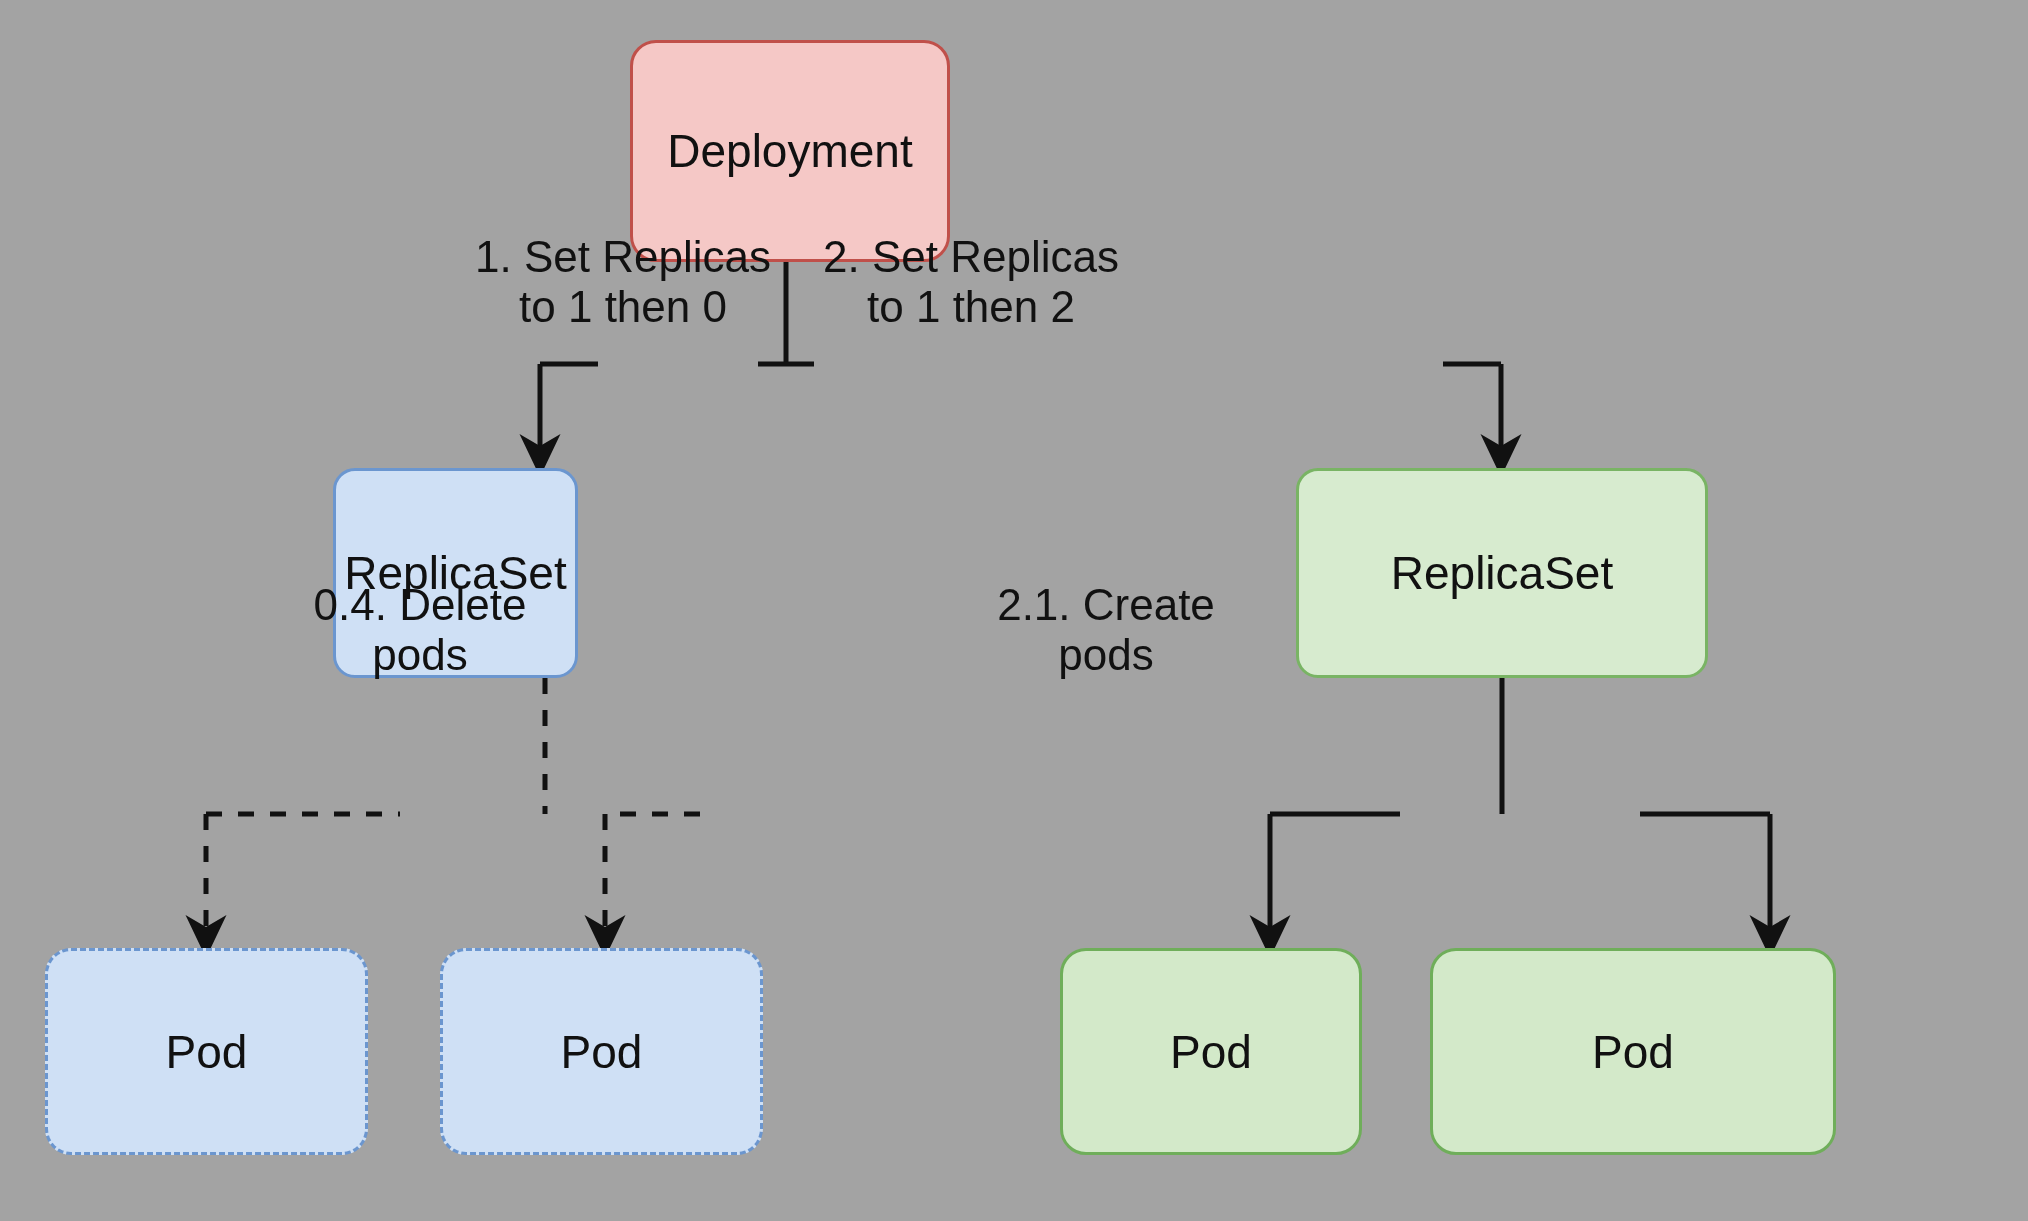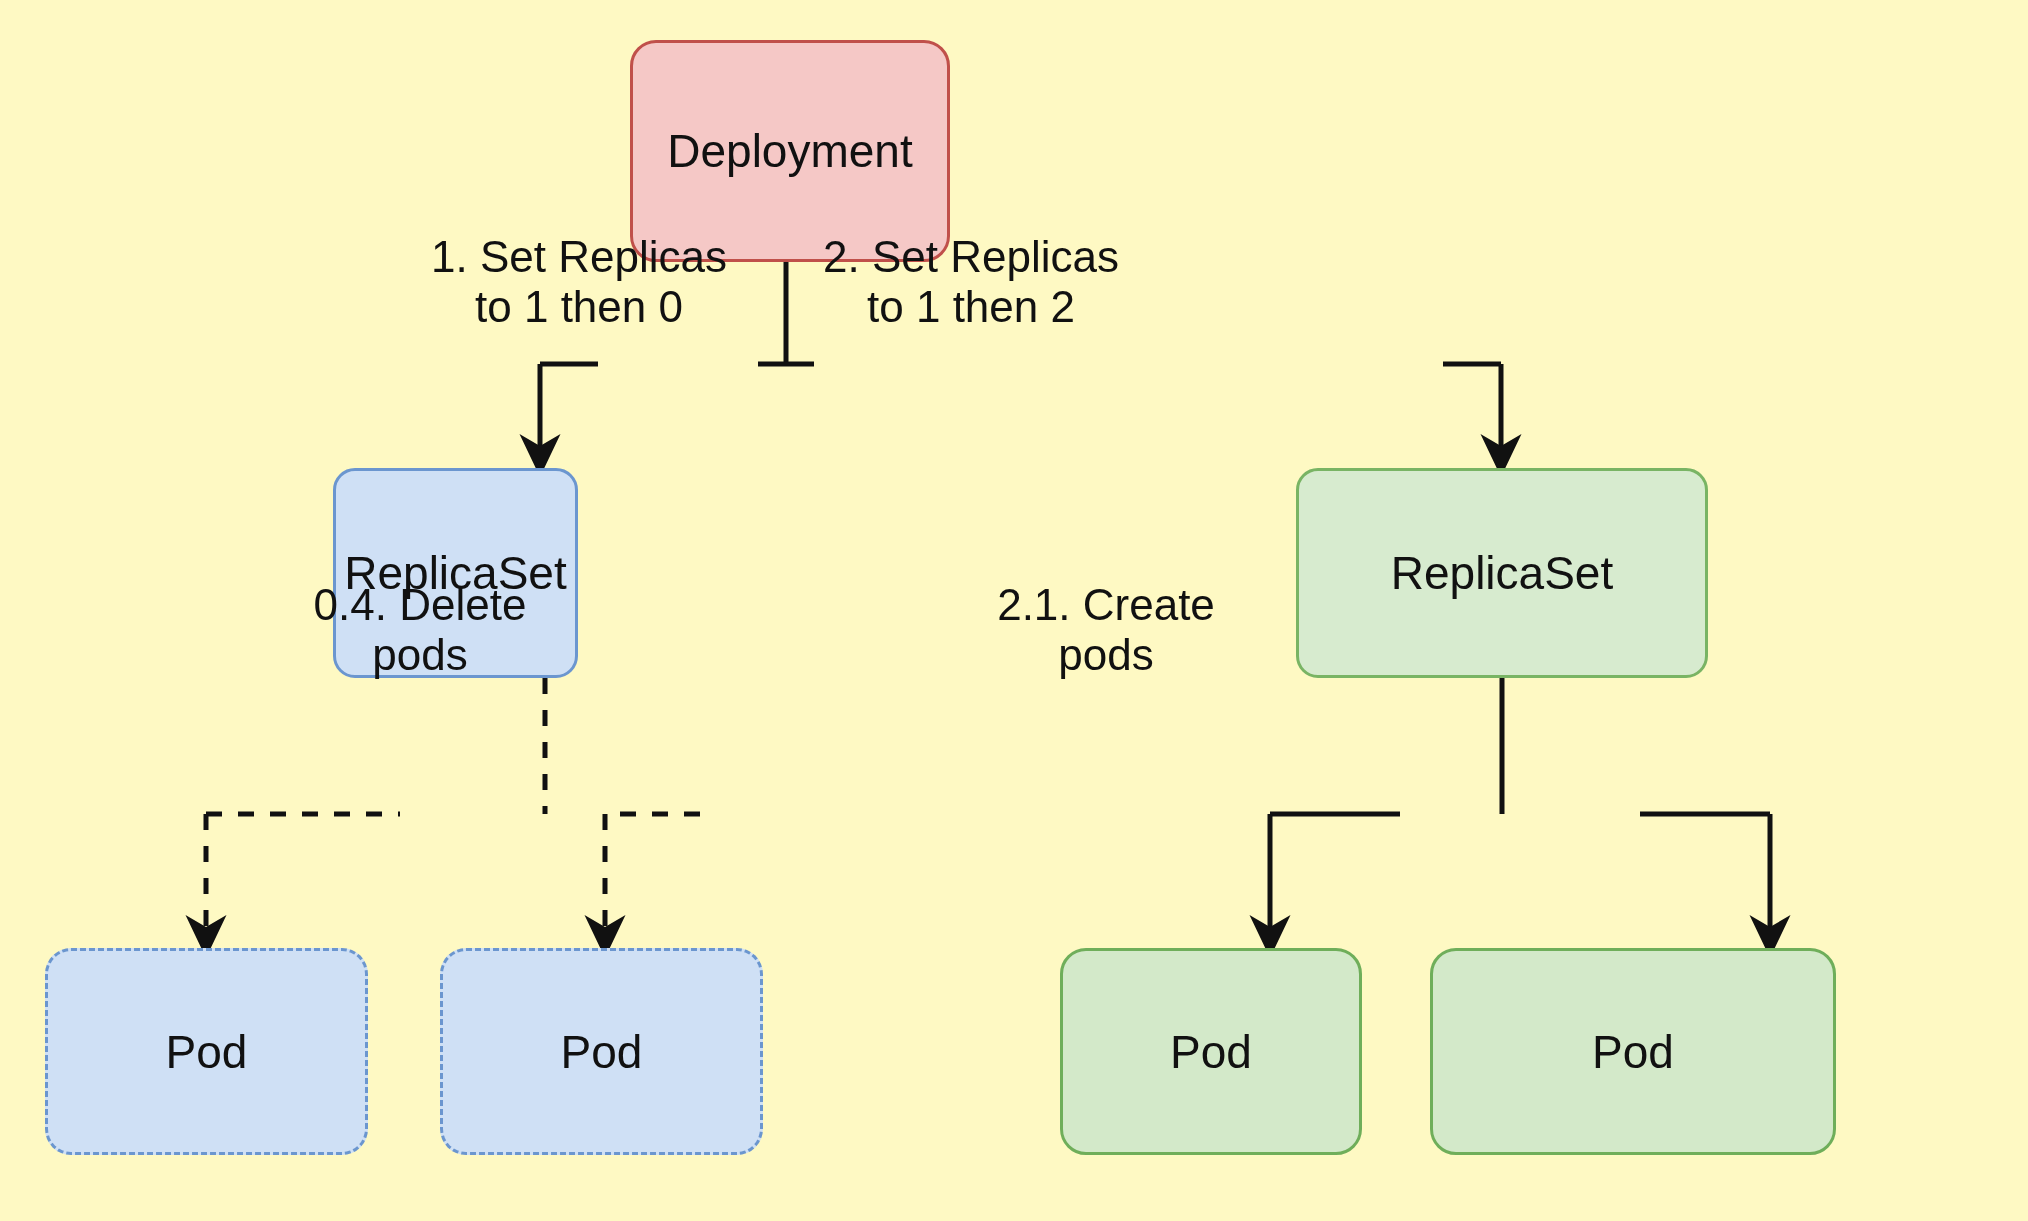--- a/index.html
+++ b/index.html
@@ -1,18 +1,18 @@
 <!DOCTYPE html>
 <html><head>
 <meta charset="utf-8">
 <style>
   html,body{margin:0;padding:0;background:#ffffff;}
   #stage{
     position:relative;width:2028px;height:1221px;
-    background:#fef9c3;overflow:hidden;
+    background:#a3a3a3;overflow:hidden;
     font-family:"Liberation Sans","DejaVu Sans",sans-serif;
   }
   #edges{position:absolute;left:0;top:0;width:2028px;height:1221px;}
   .node{
     position:absolute;box-sizing:border-box;
     display:flex;align-items:center;justify-content:center;
     border-radius:22px;
     color:#111111;
     font-size:46px;
     line-height:1;
@@ -87,21 +87,21 @@
   </div>
 
   <div class="node pod-green" style="left:1060px;top:948px;width:302px;height:207px;">
     <span>Pod</span>
   </div>
 
   <div class="node pod-green" style="left:1430px;top:948px;width:406px;height:207px;">
     <span>Pod</span>
   </div>
 
-  <div class="edge-label" style="left:414px;top:232px;width:330px;">1. Set Replicas
+  <div class="edge-label" style="left:458px;top:232px;width:330px;">1. Set Replicas
 to 1 then 0</div>
 
   <div class="edge-label" style="left:806px;top:232px;width:330px;">2. Set Replicas
 to 1 then 2</div>
 
   <div class="edge-label" style="left:300px;top:580px;width:240px;">0.4. Delete
 pods</div>
 
   <div class="edge-label" style="left:986px;top:580px;width:240px;">2.1. Create
 pods</div>

